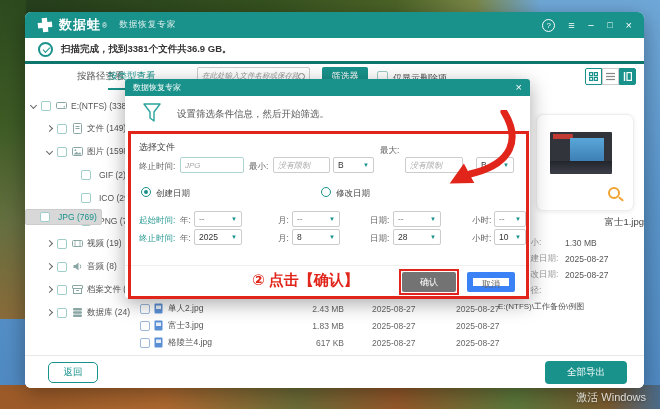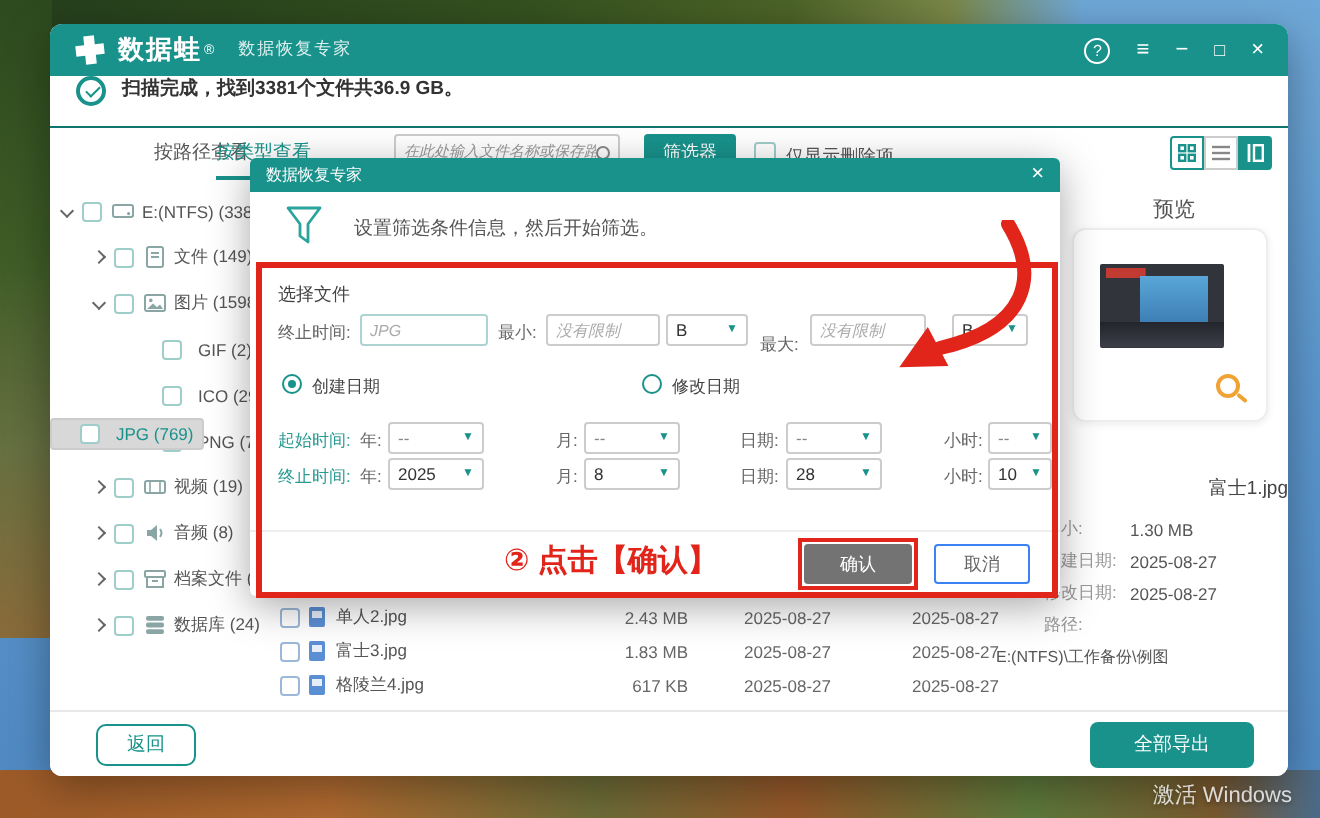--- a/index.html
+++ b/index.html
@@ -22,21 +22,21 @@
   .logo-cross { width:16px; height:16px; margin-right:6px; transform:rotate(-6deg); }
   .app-name { font-size:13px; font-weight:bold; letter-spacing:1px; }
   .reg { font-size:7px; vertical-align:super; margin-left:1px; }
   .app-sub { font-size:8.5px; opacity:.85; margin-left:12px; letter-spacing:1px; }
   .win-controls { margin-left:auto; display:flex; align-items:center; gap:13px; }
   .wc { font-size:11px; line-height:1; cursor:default; }
   .help-circle { width:13px; height:13px; border:1.2px solid #fff; border-radius:50%;
     font-size:8px; display:flex; align-items:center; justify-content:center; }
 
   .statusbar { position:absolute; left:0; top:26px; width:100%; height:26px; background:#fff;
-    display:flex; padding:0 13px; border-bottom:1px solid #0f766e; }
+    display:flex; align-items:center; padding:0 13px; border-bottom:3px solid #0f766e; }
   .check-circle { width:15px; height:15px; border:2px solid #18928b; border-radius:50%; position:relative; margin-right:8px; }
   .check-circle::after { content:""; position:absolute; left:3px; top:3px; width:6px; height:3px;
     border-left:1.6px solid #18928b; border-bottom:1.6px solid #18928b; transform:rotate(-45deg); }
   .status-text { font-size:9.5px; color:#333; font-weight:bold; }
 
   .toolbar { position:absolute; left:0; top:52px; width:100%; height:26px; background:#fff; }
   .tab { position:absolute; top:6px; font-size:9.5px; color:#555; }
   .tab.t1 { left:13px;margin-left:39px; }
   .tab.t2 { left:83px; color:#18928b; }
   .tab.t2::after { content:""; position:absolute; left:0; right:0; bottom:-7px; height:2px; background:#18928b; }
@@ -126,21 +126,21 @@
     font-size:8.5px; color:#333; display:flex; align-items:center; justify-content:space-between; padding:0 4px; }
   .sel .caret { font-size:6px; color:#18928b; }
   .sel .dim { color:#888; }
   .radio { position:absolute; width:10px; height:10px; border:1.4px solid #18928b; border-radius:50%; background:#fff; }
   .radio.on::after { content:""; position:absolute; left:1.8px; top:1.8px; width:4px; height:4px;
     border-radius:50%; background:#18928b; }
   .d-divider { position:absolute; left:0; top:186px; width:100%; height:1px; background:#eee; }
   .confirm-btn { position:absolute; left:277px; top:193px; width:54px; height:20px; background:#737373;
     border:none; border-radius:2px; color:#fff; font-size:9px; }
   .cancel-btn { position:absolute; left:342px; top:193px; width:48px; height:20px; background:#fff;
-    border:1px solid #3b82f6; border-radius:2px; color:#666; font-size:9px; }
+    border:6px solid #3b82f6; border-radius:2px; color:#666; font-size:9px; }
 
   .anno { z-index:10; position:absolute; }
   .red-rect { left:128px; top:131px; width:401px; height:168px; border:3px solid #e1251b; }
   .step1 { left:356px; top:102px; font-size:17px; font-weight:bold; color:#e1251b; white-space:nowrap; }
   .step2 { left:252px; top:271px; font-size:15px; font-weight:bold; color:#e1251b; white-space:nowrap; }
   .confirm-frame { left:399px; top:269px; width:60px; height:26px; border:2.5px solid #e1251b; }
   .arrow-svg { left:440px; top:110px; }
 
   .watermark { position:absolute; right:14px; bottom:4px; font-size:11px; color:rgba(255,255,255,.8);
     z-index:2; text-shadow:0 1px 2px rgba(0,0,0,.3); }
@@ -337,21 +337,20 @@
               <rect x="2" y="2.5" width="5" height="3.5" fill="#fff" opacity=".85"></rect>
             </svg>
           <span class="fname">格陵兰4.jpg</span>
           <span class="fsize">617 KB</span>
           <span class="fdate1">2025-08-27</span>
           <span class="fdate2">2025-08-27</span>
         </div>
       </div>
 
       <div class="preview">
-        <div class="pv-title">预览</div>
         <div class="pv-card">
           <div class="pv-thumb"></div>
           <span class="pv-mag"></span>
         </div>
         <div class="pv-name">富士1.jpg</div>
         <div class="pv-fields">
           <div class="pv-row">
             <span class="pl">大小:</span>
             <span class="pvv">1.30 MB</span>
           </div>
@@ -389,21 +388,21 @@
     <span class="d-section">选择文件</span>
 
     <span class="d-lab" style="left:14px;top:82px">终止时间:</span>
     <span class="inp ft" style="left:55px;top:78px;width:64px">JPG</span>
     <span class="d-lab" style="left:124px;top:82px">最小:</span>
     <span class="inp" style="left:148px;top:78px;width:57px">没有限制</span>
     <span class="sel" style="left:208px;top:78px;width:41px">
       <span>B</span>
       <span class="caret">▼</span>
     </span>
-    <span class="d-lab" style="left:255px;top:88px">最大:</span>
+    <span class="d-lab" style="left:255px;top:66px">最大:</span>
     <span class="inp" style="left:280px;top:78px;width:58px">没有限制</span>
     <span class="sel" style="left:351px;top:78px;width:38px">
       <span>B</span>
       <span class="caret">▼</span>
     </span>
 
     <span class="radio on" style="left:16px;top:108px"></span>
     <span class="d-lab" style="left:31px;top:109px;color:#444">创建日期</span>
     <span class="radio" style="left:196px;top:108px"></span>
     <span class="d-lab" style="left:211px;top:109px;color:#444">修改日期</span>

